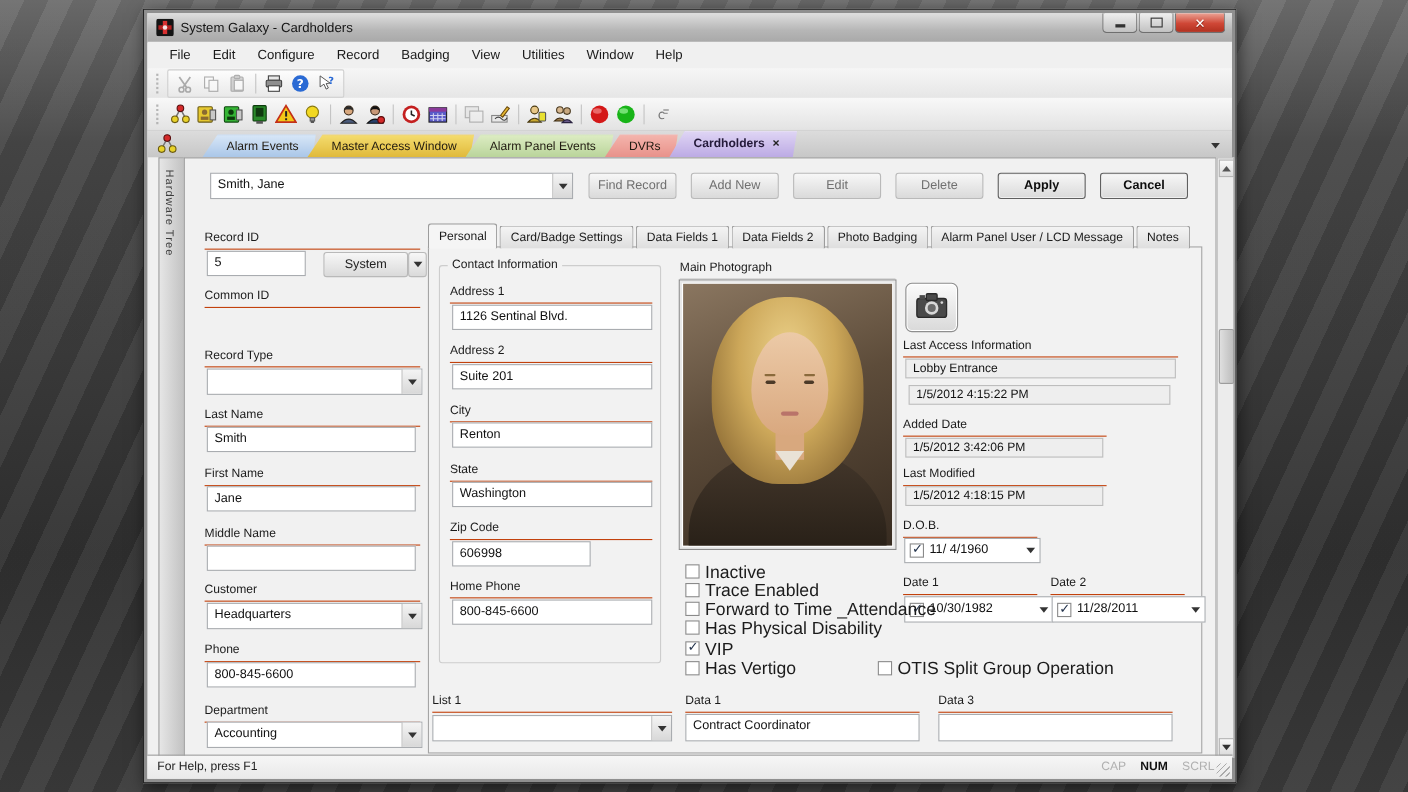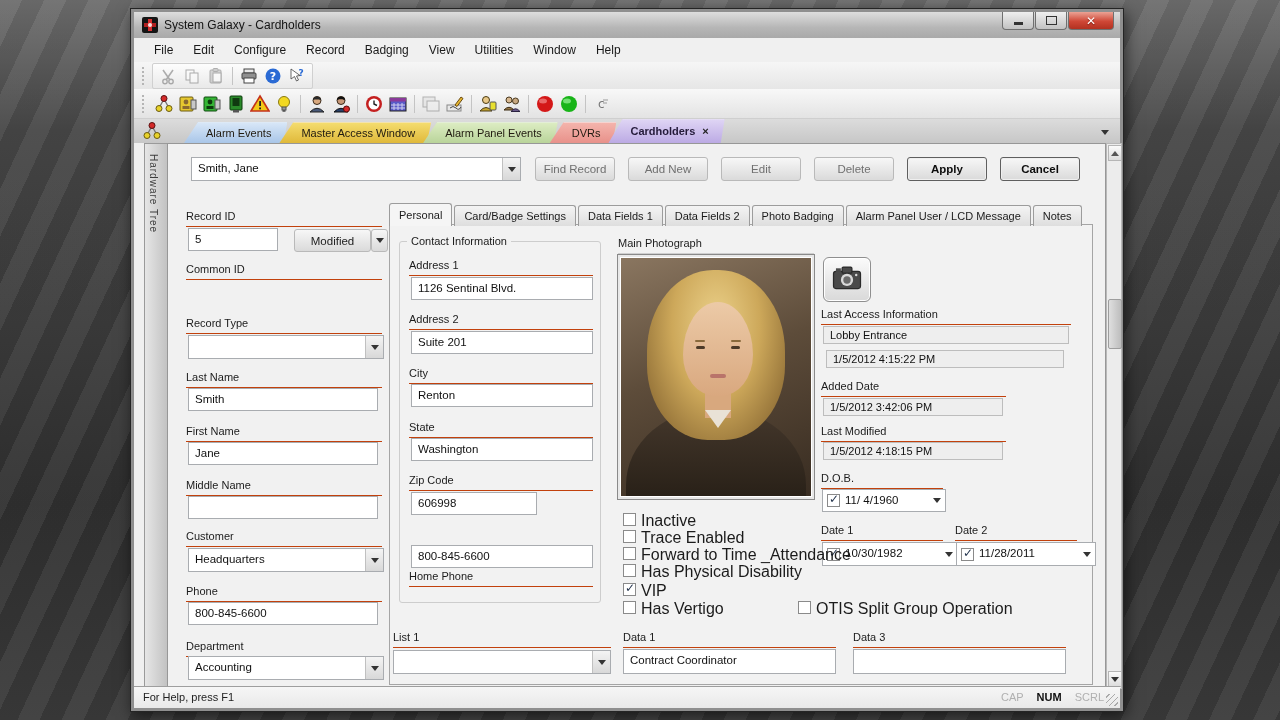--- a/index.html
+++ b/index.html
@@ -366,21 +366,21 @@
   </div>
   <div class="btn" style="left:404px;top:148px;width:80px;height:24px;">Find Record</div>
   <div class="btn" style="left:497px;top:148px;width:80px;height:24px;">Add New</div>
   <div class="btn" style="left:590px;top:148px;width:80px;height:24px;">Edit</div>
   <div class="btn" style="left:683px;top:148px;width:80px;height:24px;">Delete</div>
   <div class="btn primary" style="left:776px;top:148px;width:80px;height:24px;">Apply</div>
   <div class="btn primary" style="left:869px;top:148px;width:80px;height:24px;">Cancel</div>
 
   <div class="lrow" style="left:55px;top:201px;width:196px;">Record ID</div>
   <div class="tb" style="left:57px;top:219px;width:90px;height:23px;">5</div>
-  <div class="btn" style="left:163px;top:220px;width:77px;height:23px;color:#222;">Modified</div>
+  <div class="btn" style="left:163px;top:220px;width:77px;height:23px;color:#222;">System</div>
   <div class="btn arrowbtn" style="left:240px;top:220px;width:17px;height:23px;"></div>
 
   <div class="lrow" style="left:55px;top:254px;width:196px;">Common ID</div>
 
   <div class="lrow" style="left:55px;top:308px;width:196px;">Record Type</div>
   <div class="combo" style="left:57px;top:326px;width:196px;height:24px;">
     <span class="combo-val"></span>
     <span class="combo-btn"></span>
   </div>
 
@@ -430,21 +430,21 @@
 
   <div class="lrow" style="left:278px;top:358px;width:184px;">City</div>
   <div class="tb" style="left:280px;top:375px;width:182px;height:23px;">Renton</div>
 
   <div class="lrow" style="left:278px;top:412px;width:184px;">State</div>
   <div class="tb" style="left:280px;top:429px;width:182px;height:23px;">Washington</div>
 
   <div class="lrow" style="left:278px;top:465px;width:184px;">Zip Code</div>
   <div class="tb" style="left:280px;top:483px;width:126px;height:23px;">606998</div>
 
-  <div class="lrow" style="left:278px;top:518px;width:184px;margin-top:43px;">Home Phone</div>
+  <div class="lrow" style="left:278px;top:518px;width:184px;">Home Phone</div>
   <div class="tb" style="left:280px;top:536px;width:182px;height:23px;">800-845-6600</div>
 
   <div class="lrow" style="left:487px;top:228px;width:196px;border-bottom-color:#cfcfcf;">Main Photograph</div>
   <div class="photo-frame">
     <div class="photo">
       <div class="ph-torso"></div>
       <div class="ph-hair"></div>
       <div class="ph-neck"></div>
       <div class="ph-collar"></div>
       <div class="ph-face">

